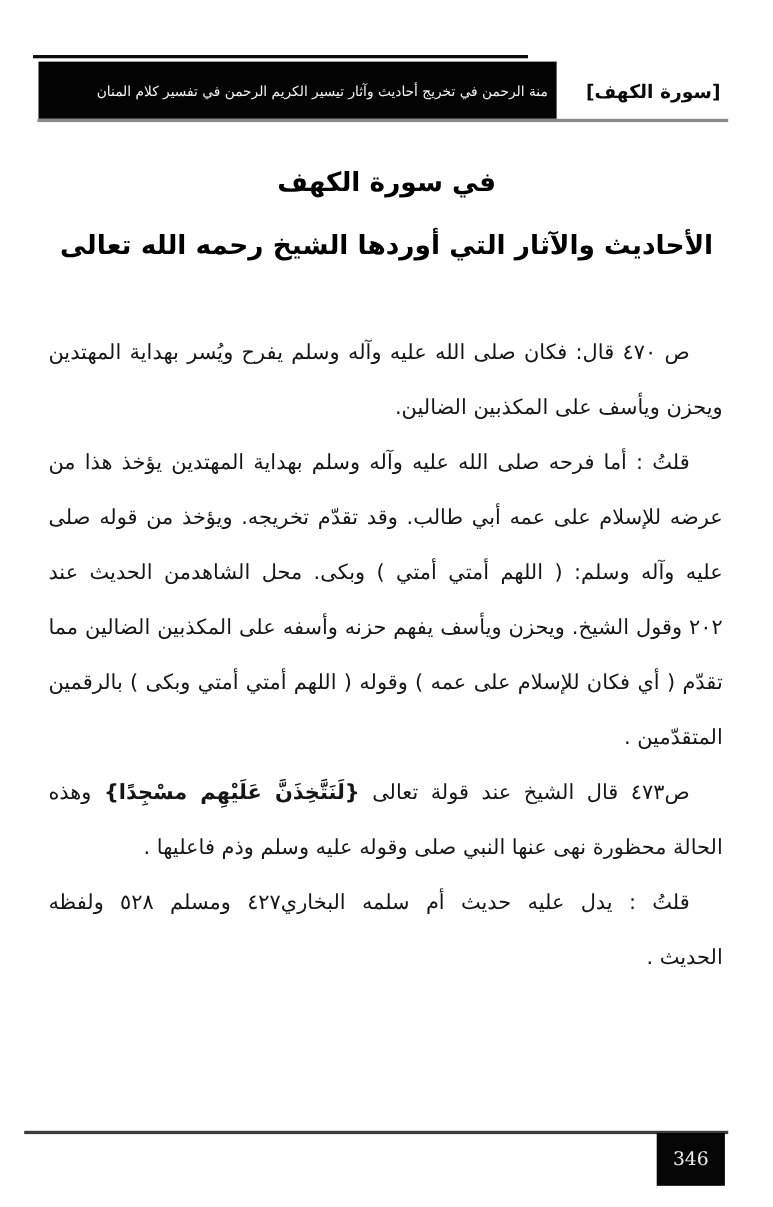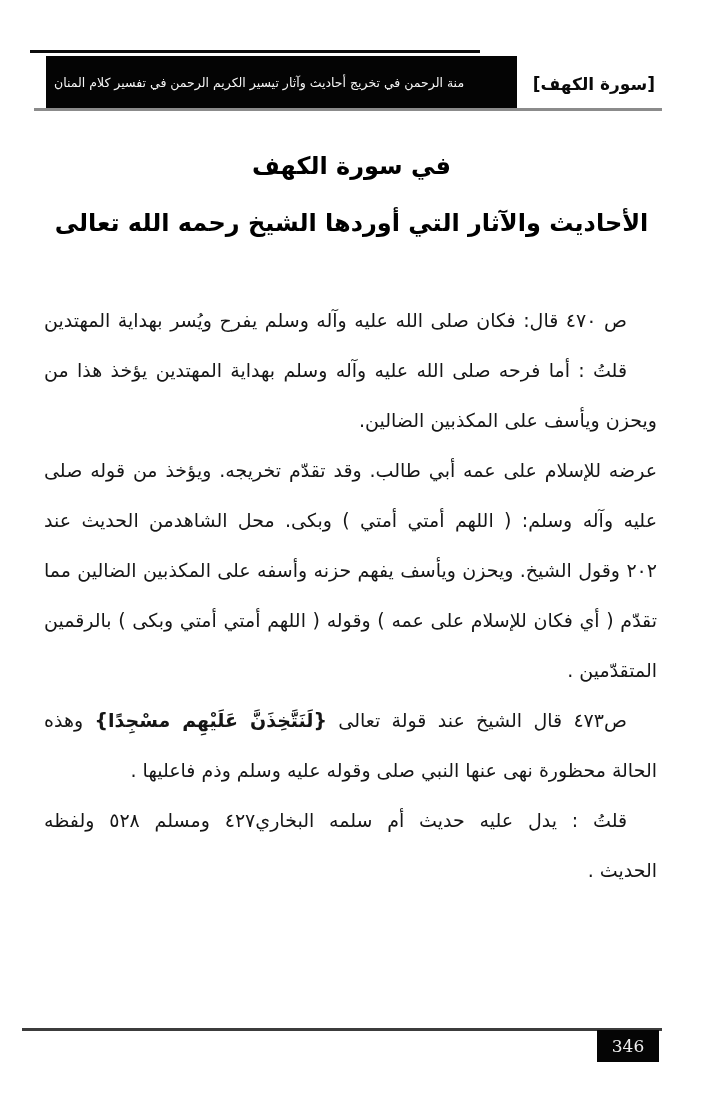--- a/index.html
+++ b/index.html
@@ -22,27 +22,26 @@
     background: #0d0d0d;
   }
   .header-banner {
     position: absolute;
     top: 56px; left: 35px;
     width: 471px; height: 52px;
     background: #040404;
     color: #f5f5f5;
     display: flex;
     align-items: center;
-    justify-content: flex-end;
+    justify-content: flex-start;
     font-size: 12.5px;
     letter-spacing: 0.2px;
     padding: 0 8px;
     box-sizing: border-box;
     white-space: nowrap;
-    margin-left: 11px;
   }
   .surah-label {
     position: absolute;
     top: 74px; right: 48px;
     font-size: 17px;
     font-weight: bold;
     color: #0a0a0a;
     text-align: right;
   }
   .header-rule {
@@ -92,21 +91,21 @@
   
   .bottom-rule {
     position: absolute;
     top: 1028px; left: 22px;
     width: 640px; height: 3px;
     background: #3c3c3c;
   }
   .page-num-box {
     position: absolute;
     top: 1030px; left: 597px;
-    width: 62px; height: 32px;
+    width: 62px; height: 48px;
     background: #050505;
     color: #efefef;
     display: flex;
     align-items: center;
     justify-content: center;
     font-family: "DejaVu Serif", serif;
     font-size: 17px;
     direction: ltr;
   }
 </style>
@@ -126,23 +125,23 @@
   <div class="header-rule"></div>
 
   <h1 class="page-title">
     <span>في سورة الكهف</span>
     <span>الأحاديث والآثار التي أوردها الشيخ رحمه الله تعالى</span>
   </h1>
 
   <div class="body-text">
 
     <div class="line indent">ص ٤٧٠ قال: فكان صلى الله عليه وآله وسلم يفرح ويُسر بهداية المهتدين</div>
+    <div class="line last">ويحزن ويأسف على المكذبين الضالين.</div>
+
     <div class="line indent">قلتُ : أما فرحه صلى الله عليه وآله وسلم بهداية المهتدين يؤخذ هذا من</div>
-
-    <div class="line last">ويحزن ويأسف على المكذبين الضالين.</div>
     <div class="line">عرضه للإسلام على عمه أبي طالب. وقد تقدّم تخريجه. ويؤخذ من قوله صلى الله</div>
     <div class="line">عليه وآله وسلم: ( اللهم أمتي أمتي ) وبكى. محل الشاهدمن الحديث  عند مسلم</div>
     <div class="line">٢٠٢ وقول الشيخ. ويحزن ويأسف  يفهم حزنه وأسفه على المكذبين الضالين مما</div>
     <div class="line">تقدّم ( أي فكان للإسلام على عمه ) وقوله ( اللهم أمتي أمتي وبكى ) بالرقمين</div>
     <div class="line last">المتقدّمين .</div>
 
     <div class="line indent"><span>ص٤٧٣ قال الشيخ عند قولة تعالى </span><span class="verse">{لَنَتَّخِذَنَّ عَلَيْهِم مسْجِدًا}</span><span> وهذه</span></div>
     <div class="line last">الحالة محظورة نهى عنها النبي صلى وقوله عليه وسلم وذم فاعليها .</div>
 
     <div class="line indent">قلتُ :  يدل عليه حديث أم سلمه البخاري٤٢٧ ومسلم  ٥٢٨ ولفظه</div>

